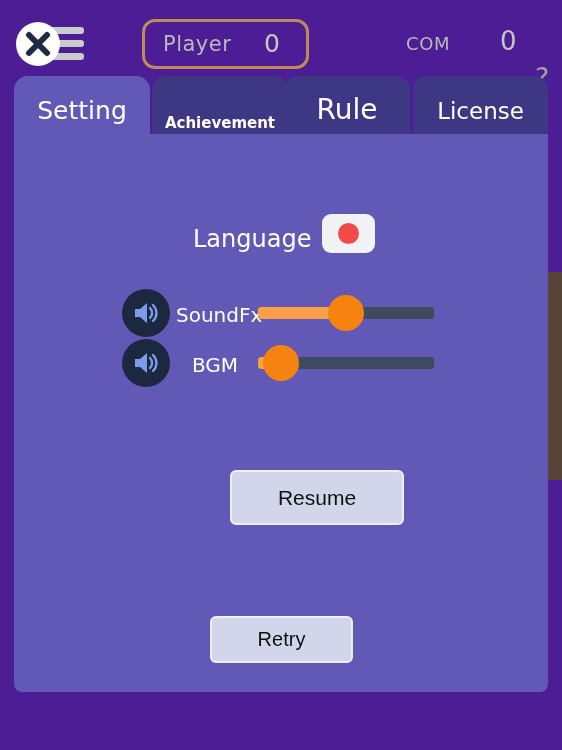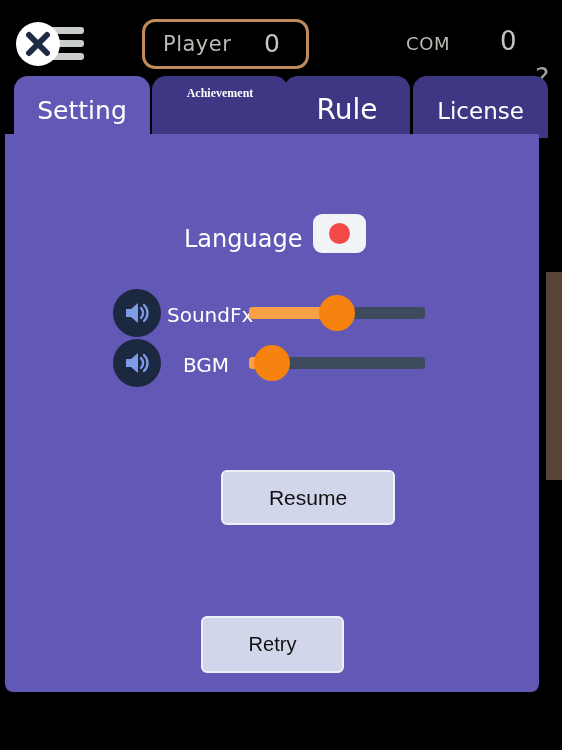--- a/index.html
+++ b/index.html
@@ -4,21 +4,21 @@
 <style>
   html, body {
     margin: 0;
     padding: 0;
     background: #1c6118;
   }
   #screen {
     position: relative;
     width: 562px;
     height: 750px;
-    background: #000000;
+    background: #4c1d95;
     overflow: hidden;
     font-family: "DejaVu Sans", "Liberation Sans", sans-serif;
   }
 
   
   .brown-strip {
     position: absolute;
     left: 546px;
     top: 272px;
     width: 16px;
@@ -147,30 +147,30 @@
     color: #ffffff;
     text-align: center;
     box-sizing: border-box;
   }
   .tab.active { background: #6159b5; z-index: 5; }
   .tab span { display: block; position: absolute; left: 0; right: 0; }
 
   .tab-setting      { left: 14px;  width: 136px; z-index: 6; }
   .tab-setting span { top: 20px; font-size: 25px; }
   .tab-achievement  { left: 152px; width: 136px; }
-  .tab-achievement span { top: 10px; font-size: 12px; font-weight: bold; font-family: Liberation Serif, serif; }
+  .tab-achievement span { top: 38px; font-size: 15px; font-weight: bold; }
   .tab-rule         { left: 284px; width: 126px; }
   .tab-rule span    { top: 17px; font-size: 28px; }
   .tab-license      { left: 413px; width: 135px; }
   .tab-license span { top: 22px; font-size: 23px; }
 
   
   .panel {
     position: absolute;
-    left: 5px;
+    left: 14px;
     top: 134px;
     width: 534px;
     height: 558px;
     background: #6159b5;
     border-radius: 0 0 8px 8px;
   }
 
   
   .lang-row {
     position: absolute;
@@ -281,21 +281,21 @@
     top: 336px;
     width: 174px;
     height: 55px;
     font-size: 21px;
     margin-left: 36px;
   }
   .btn-retry {
     left: 196px;
     top: 482px;
     width: 143px;
-    height: 57px;
+    height: 47px;
     font-size: 20px;
   }
 </style>
 </head>
 <body>
 
 <div id="screen">
 
   <div class="brown-strip"></div>
 

